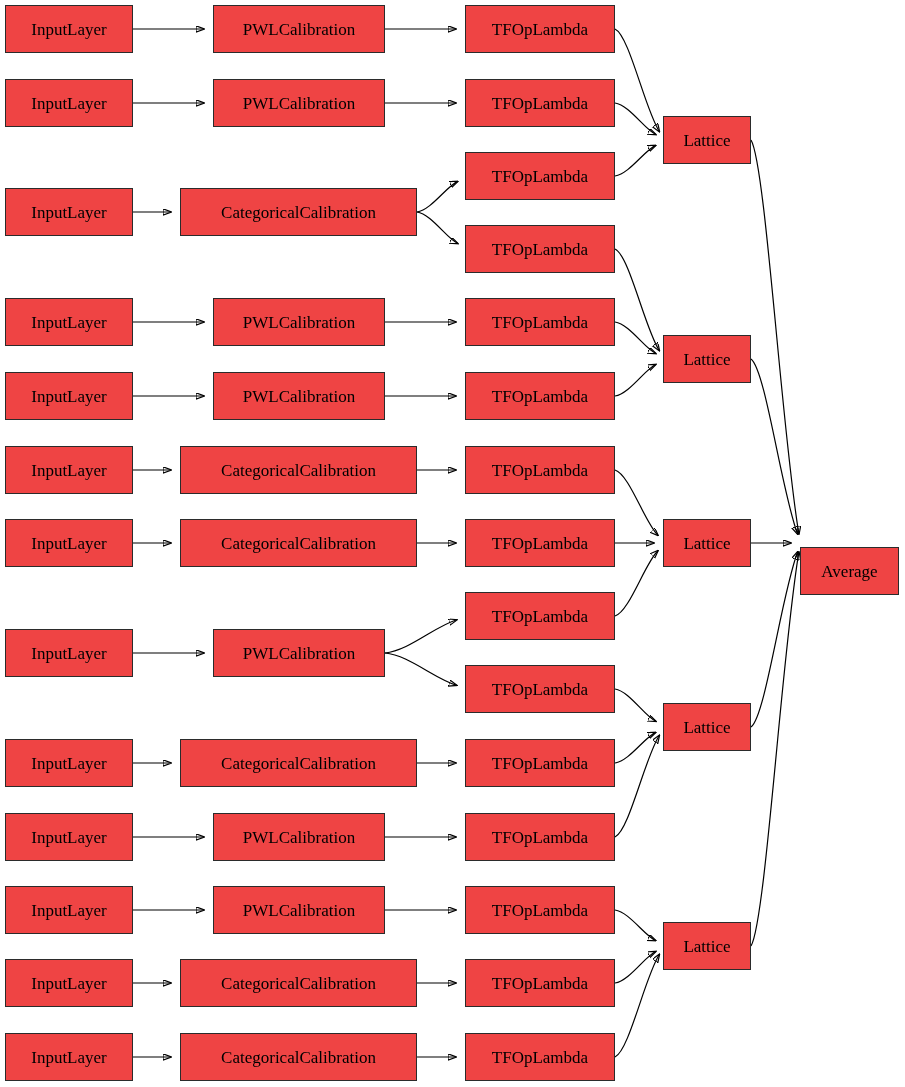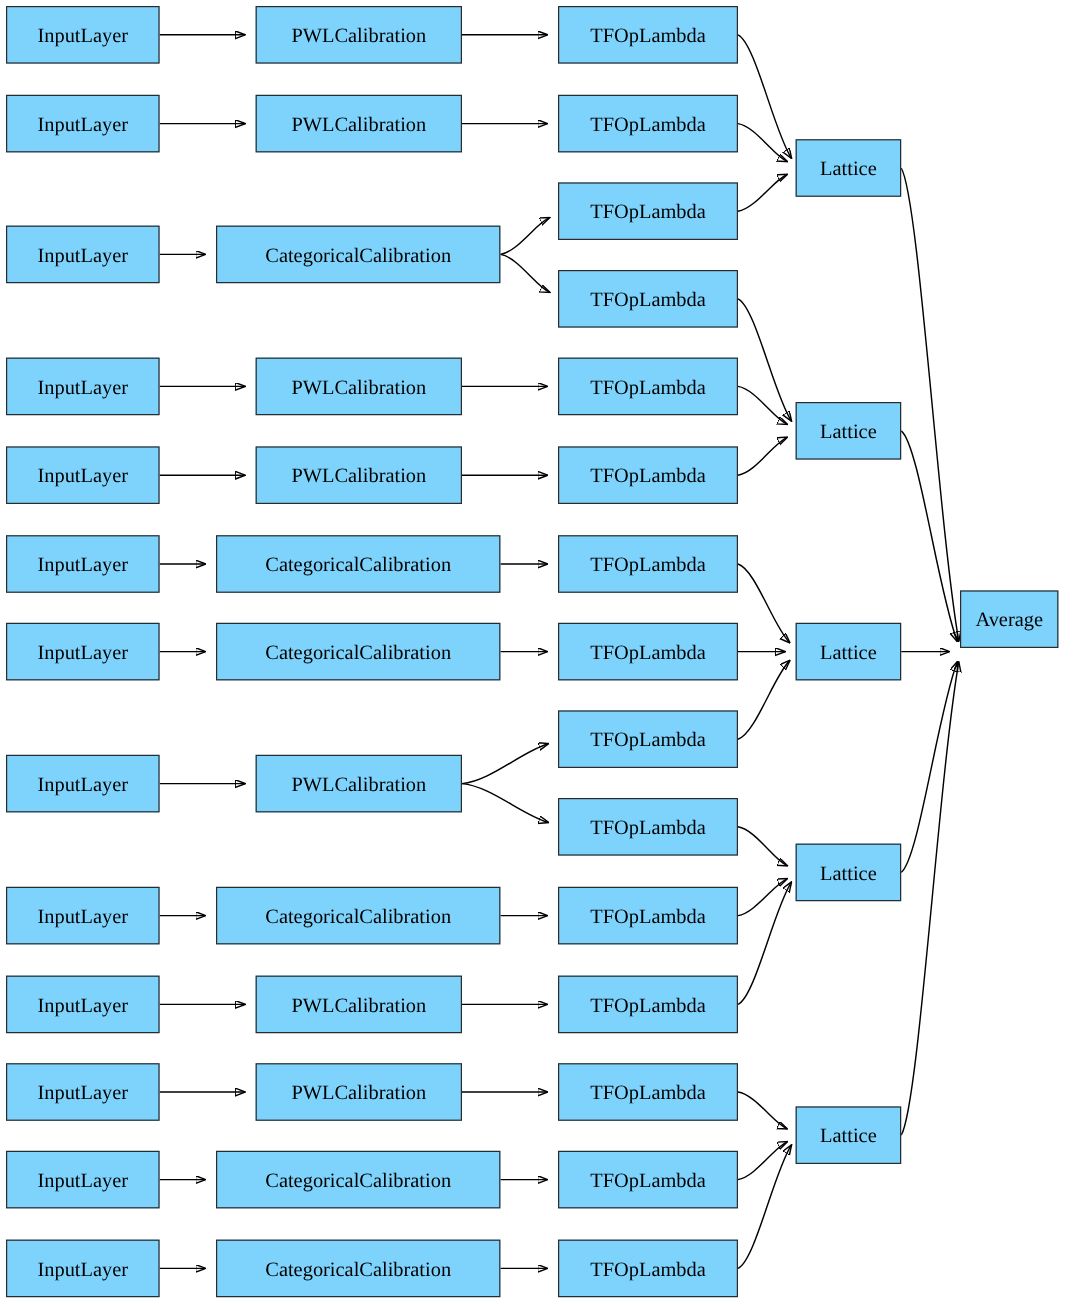--- a/index.html
+++ b/index.html
@@ -12,21 +12,21 @@
     width: 905px;
     height: 1087px;
     background: #ffffff;
     font-family: "Liberation Serif", "DejaVu Serif", serif;
     overflow: hidden;
   }
   .node {
     position: absolute;
     box-sizing: border-box;
     border: 1px solid #2b2b2b;
-    background: #7dd3fc;
+    background: #ef4444;
     display: flex;
     align-items: center;
     justify-content: center;
     font-size: 17px;
     color: #000000;
     line-height: 1;
     white-space: nowrap;
     z-index: 2;
   }
   #edges {
@@ -237,17 +237,17 @@
       </div>
       <div class="node" style="left: 663px; top: 519px; width: 88px; height: 48px;">
         <span>Lattice</span>
       </div>
       <div class="node" style="left: 663px; top: 703px; width: 88px; height: 48px;">
         <span>Lattice</span>
       </div>
       <div class="node" style="left: 663px; top: 922px; width: 88px; height: 48px;">
         <span>Lattice</span>
       </div>
-      <div class="node" style="left: 800px; top: 492px; width: 82px; height: 48px;">
+      <div class="node" style="left: 800px; top: 547px; width: 99px; height: 48px;">
         <span>Average</span>
       </div>
     </div>
 </div>
 
 </body></html>

